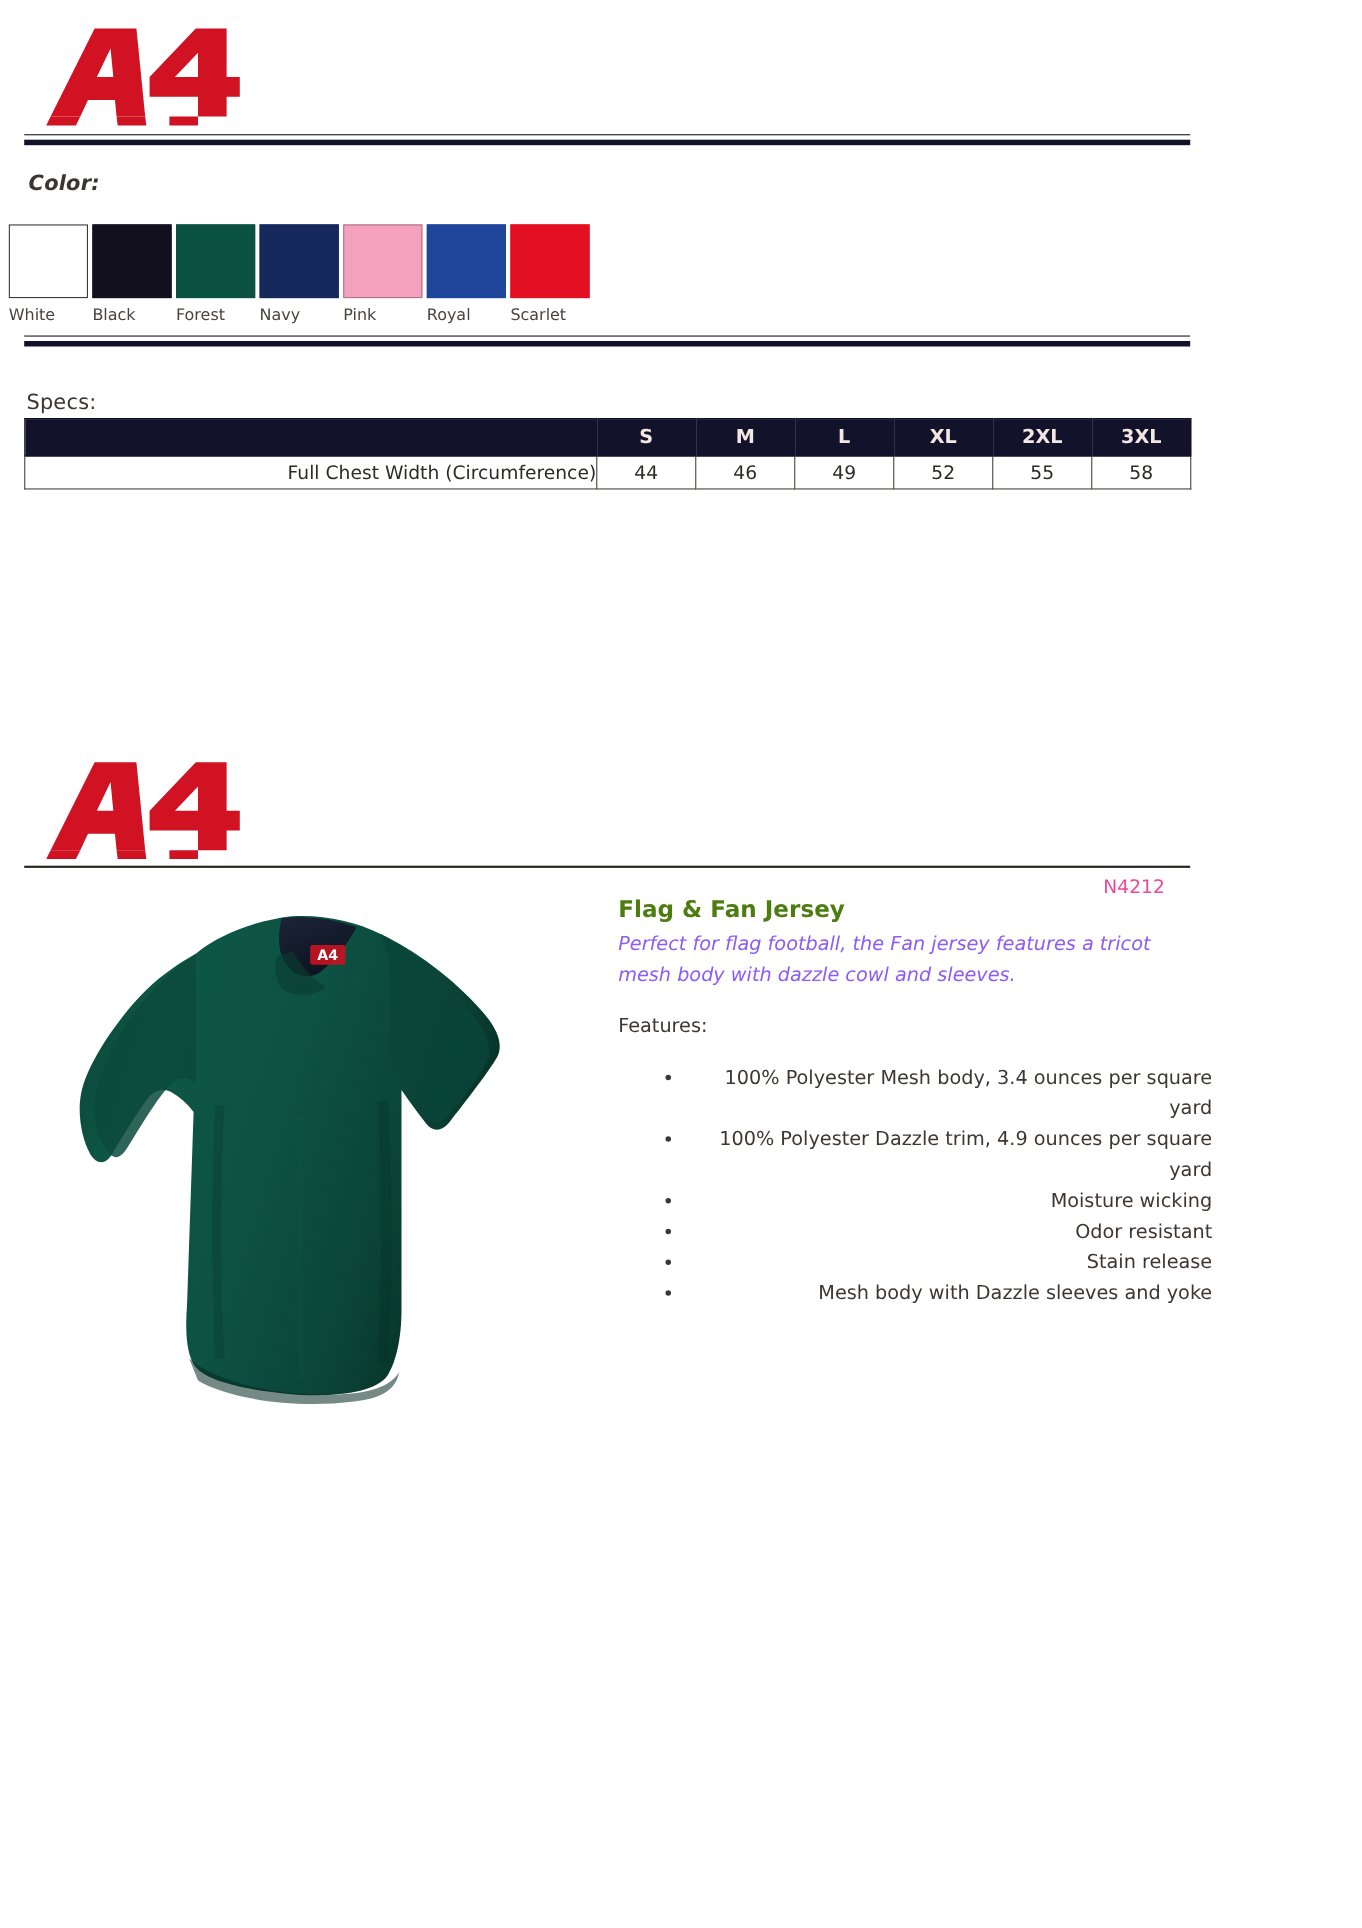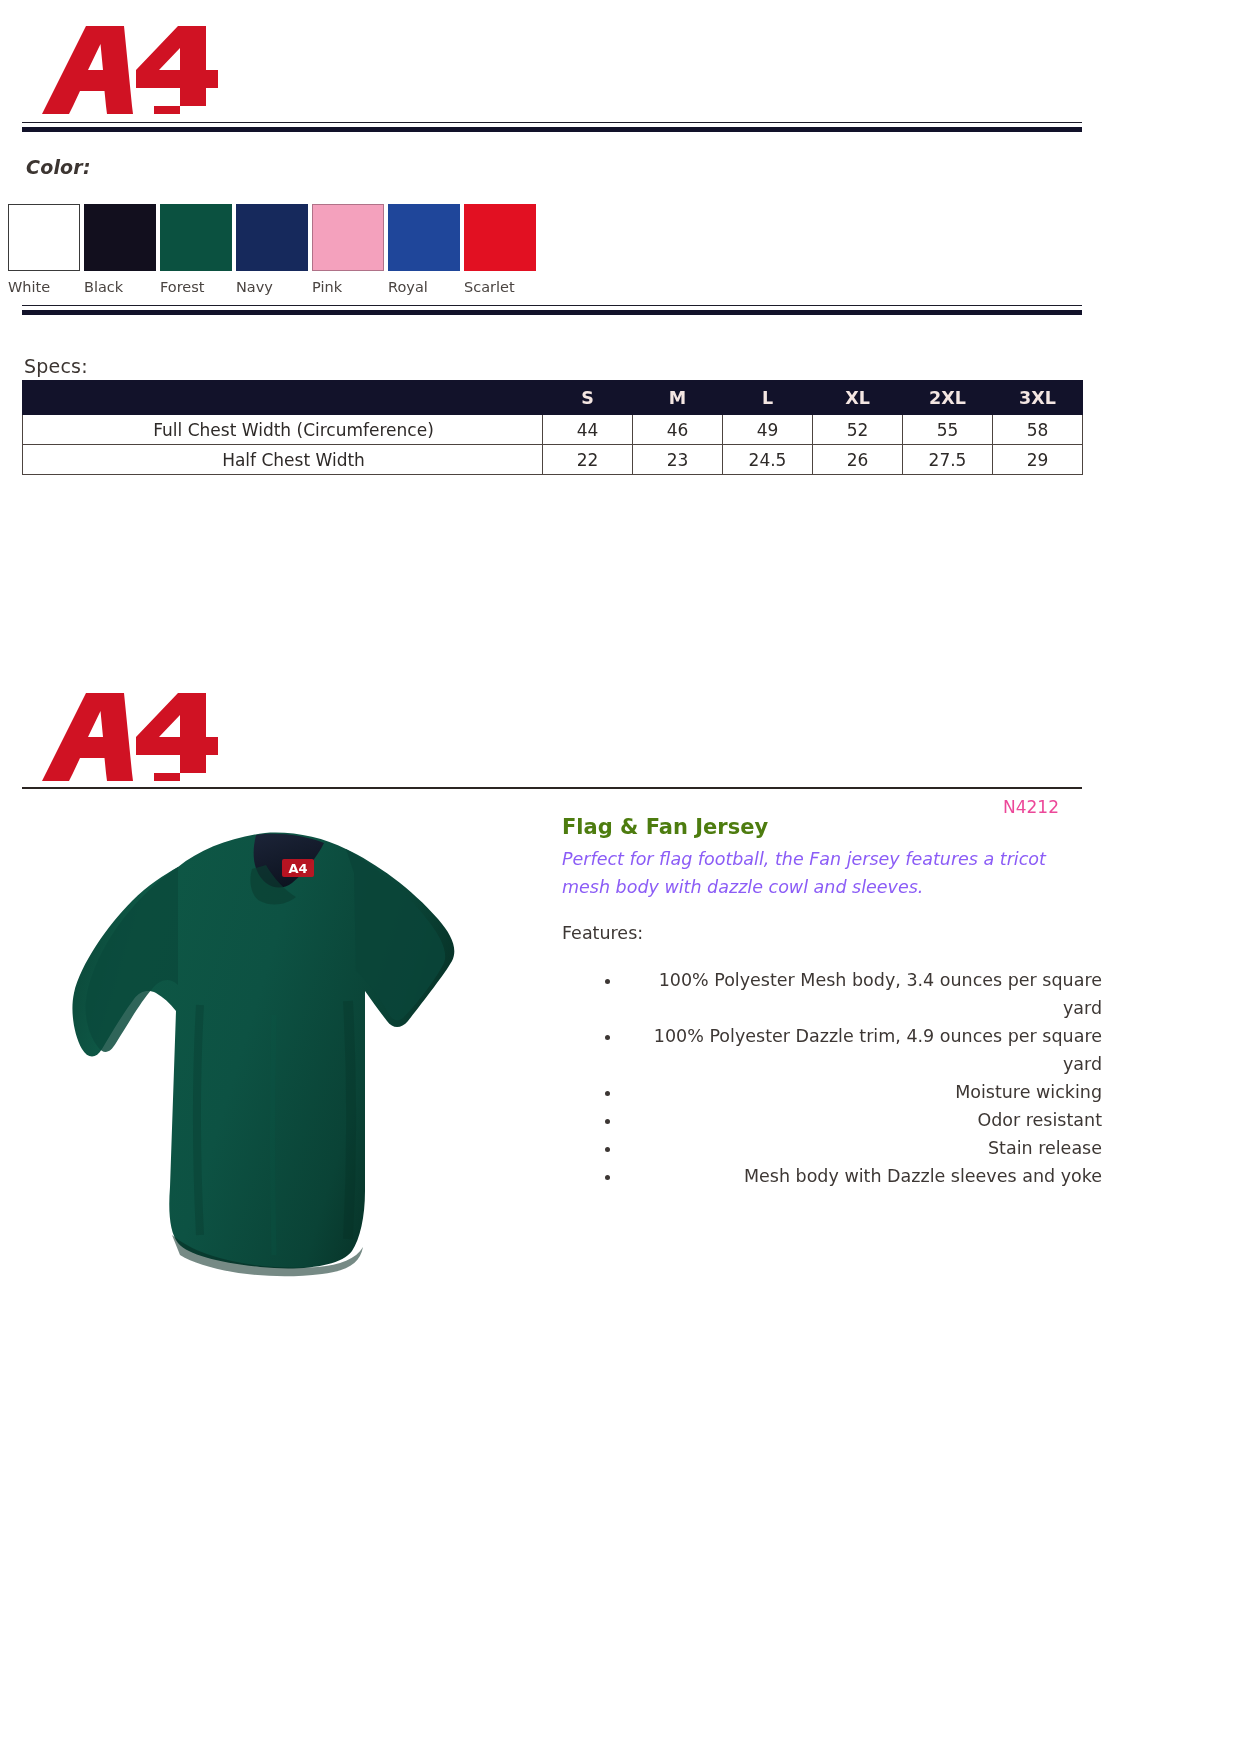--- a/index.html
+++ b/index.html
@@ -116,21 +116,21 @@
     background: #12122a;
     color: #f4e6e2;
     border: 1px solid #12122a;
     font-weight: bold;
     font-size: 17.5px;
     height: 33px;
     text-align: center;
   }
   #specs-table thead th.blank-head { text-align: left; }
   #specs-table td.row-label {
-    text-align: center;
+    text-align: right;
     padding-left: 22px;
     color: #2e2a28;
   }
   #specs-table td.num {
     text-align: center;
     color: #2e2a28;
   }
   .col-label { width: 520px; }
   .col-size  { width: 90px; }
 
@@ -278,29 +278,20 @@
     <tbody>
       <tr>
         <td class="row-label">Full Chest Width (Circumference)</td>
         <td class="num">44</td>
         <td class="num">46</td>
         <td class="num">49</td>
         <td class="num">52</td>
         <td class="num">55</td>
         <td class="num">58</td>
       </tr>
-      <tr>
-        <td class="row-label">Half Chest Width</td>
-        <td class="num">22</td>
-        <td class="num">23</td>
-        <td class="num">24.5</td>
-        <td class="num">26</td>
-        <td class="num">27.5</td>
-        <td class="num">29</td>
-      </tr>
     </tbody>
   </table>
 </div>
 
 <div class="page" id="page-two">
 
   <div class="logo-wrap" id="logo-bottom">
     <svg class="logo-svg" viewBox="0 0 230 105">
       <g fill="#d01223">
         <path d="M58 8 L96 8 L104 88 L78 88 L76.5 73 L52 73 L45 88 L18 88 Z M60 52 L75 52 L72.5 26 Z"></path>

